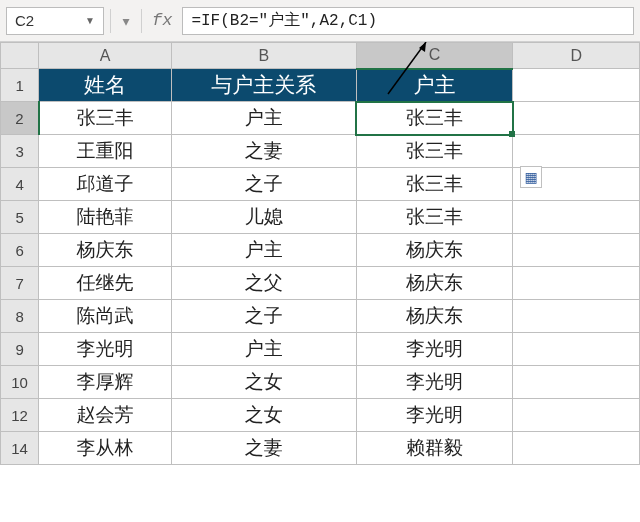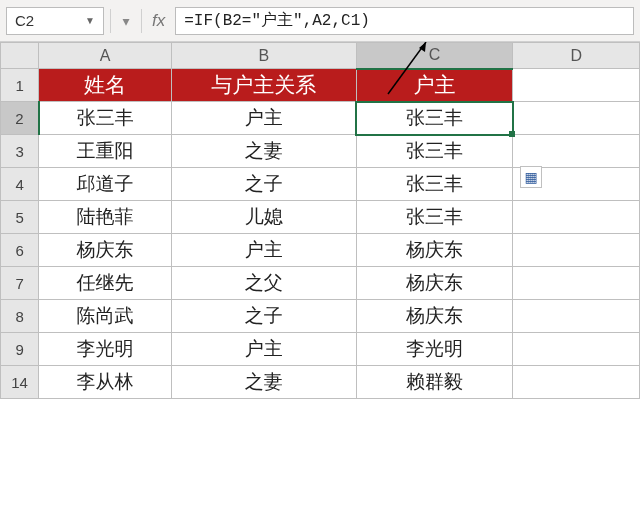--- a/index.html
+++ b/index.html
@@ -38,21 +38,21 @@
     font-size: 10px;
     color: #666;
   }
   .toolbar-sep {
     width: 1px;
     height: 24px;
     background: #d0d0d0;
   }
   .fx-label {
     font-style: italic;
-    font-family: Liberation Sans, sans-serif;
+    font-family: Liberation Mono, monospace;
     font-size: 17px;
     color: #777;
     padding: 0 4px;
     cursor: pointer;
   }
   .formula-input {
     flex: 1;
     height: 28px;
     background: #fff;
     border: 1px solid #bcbcbc;
@@ -107,21 +107,21 @@
   }
   .corner {
     background: #e6e6e6;
     width: 38px;
   }
   .col-A { width: 132px; }
   .col-B { width: 184px; }
   .col-C { width: 156px; }
   .col-D { width: 126px; }
   .title-cell {
-    background: #b91c1c;
+    background: #0c4a6e;
     color: #fff !important;
     font-size: 21px !important;
   }
   .selected-col-header {
     background: #c8c8c8 !important;
     border-bottom: 2px solid #217346 !important;
   }
   .selected-row-header {
     background: #c8c8c8 !important;
     border-right: 2px solid #217346 !important;
@@ -255,20 +255,34 @@
       <td></td>
     </tr>
     <tr>
       <td class="row-header">9</td>
       <td>李光明</td>
       <td>户主</td>
       <td>李光明</td>
       <td></td>
     </tr>
     <tr>
+      <td class="row-header">10</td>
+      <td>李厚辉</td>
+      <td>之女</td>
+      <td>李光明</td>
+      <td></td>
+    </tr>
+    <tr>
+      <td class="row-header">12</td>
+      <td>赵会芳</td>
+      <td>之女</td>
+      <td>李光明</td>
+      <td></td>
+    </tr>
+    <tr>
       <td class="row-header">14</td>
       <td>李从林</td>
       <td>之妻</td>
       <td>赖群毅</td>
       <td></td>
     </tr>
   </tbody>
     </table>
 
   <svg class="arrow-anno" style="left:380px; top:0px;" width="60" height="60">

